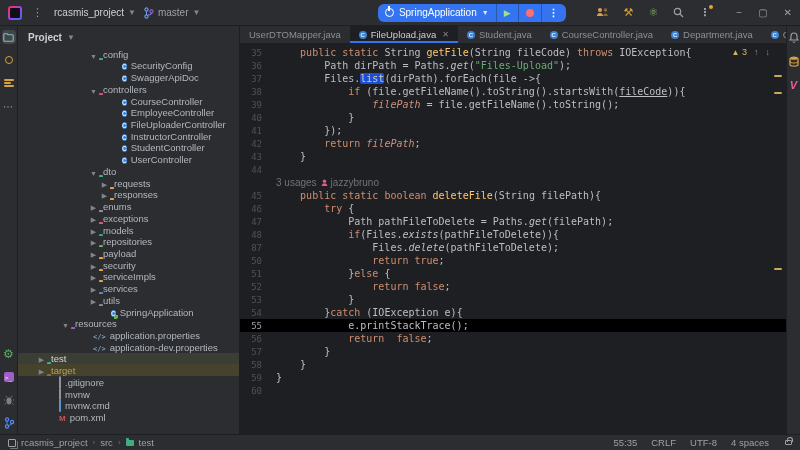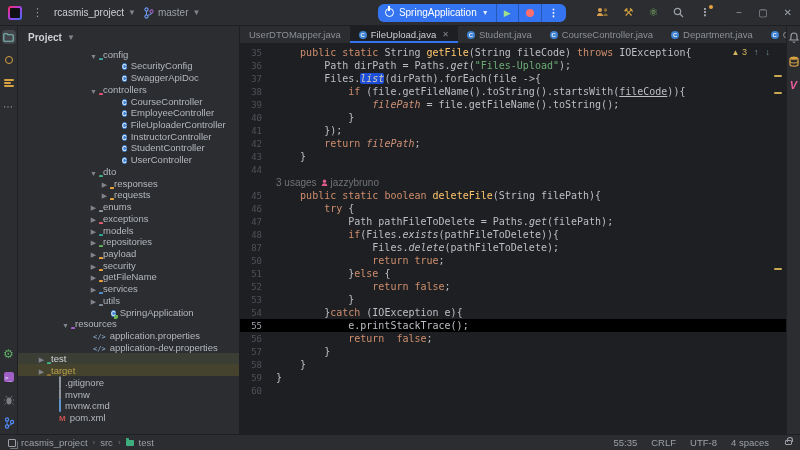--- a/index.html
+++ b/index.html
@@ -94,21 +94,21 @@
   .ln{width:26px;text-align:right;font-family:"DejaVu Sans Mono",monospace;font-size:9px;
     color:#4e5157;flex:none;padding-right:4px}
   .crow.cur .ln{color:#a1a3ab}
   .cl{white-space:pre;font-family:"DejaVu Sans Mono",monospace;font-size:10px;margin-left:10px}
   .sg-k{color:#cf8e6d}
   .sg-t{color:#bcbec4}
   .sg-m{color:#ffc66d}
   .sg-s{color:#6aab73}
   .sg-f{color:#ce9178;font-style:italic}
   .sg-i{color:#bcbec4;font-style:italic}
-  .sg-hl{color:#d3cdb4;background:#1d4ed8;font-style:italic;border-radius:2px}
+  .sg-hl{color:#d3cdb4;background:#1d4ed8;border-radius:2px}
   .sg-u{color:#bcbec4;text-decoration:underline}
   .ann{display:flex;align-items:center;gap:4px;font-size:10px;color:#6f7377;margin-left:10px;
     font-family:"Liberation Sans",sans-serif}
   .ann .who{display:flex;align-items:center;gap:3px}
   .inspect{position:absolute;top:3px;right:16px;display:flex;align-items:center;gap:7px;
     font-size:9px;color:#d5b55c}
   .inspect .tri{font-size:8px}
   .inspect .nav{color:#76949b;font-size:9px}
   .smark{position:absolute;right:4px;width:8px;height:2px;background:#c8a950;border-radius:1px}
 
@@ -291,26 +291,26 @@
             <span class="lbl">UserController</span>
           </div>
           <div class="trow" style="padding-left: 70px;">
             <span class="arr">▼</span>
             <span class="ticon"><span class="fold" style="background: rgb(63, 174, 126);"></span></span>
             <span class="lbl">dto</span>
           </div>
           <div class="trow" style="padding-left: 81px;">
             <span class="arr">▶</span>
             <span class="ticon"><span class="fold" style="background: rgb(232, 163, 61);"></span></span>
+            <span class="lbl">requests</span>
+          </div>
+          <div class="trow" style="padding-left: 81px;">
+            <span class="arr">▶</span>
+            <span class="ticon"><span class="fold" style="background: rgb(232, 163, 61);"></span></span>
             <span class="lbl">responses</span>
-          </div>
-          <div class="trow" style="padding-left: 81px;">
-            <span class="arr">▶</span>
-            <span class="ticon"><span class="fold" style="background: rgb(232, 163, 61);"></span></span>
-            <span class="lbl">requests</span>
           </div>
           <div class="trow" style="padding-left: 70px;">
             <span class="arr">▶</span>
             <span class="ticon"><span class="fold" style="background: rgb(138, 151, 160);"></span></span>
             <span class="lbl">enums</span>
           </div>
           <div class="trow" style="padding-left: 70px;">
             <span class="arr">▶</span>
             <span class="ticon"><span class="fold" style="background: rgb(224, 92, 110);"></span></span>
             <span class="lbl">exceptions</span>
@@ -331,21 +331,21 @@
             <span class="lbl">payload</span>
           </div>
           <div class="trow" style="padding-left: 70px;">
             <span class="arr">▶</span>
             <span class="ticon"><span class="fold" style="background: rgb(232, 163, 61);"></span></span>
             <span class="lbl">security</span>
           </div>
           <div class="trow" style="padding-left: 70px;">
             <span class="arr">▶</span>
             <span class="ticon"><span class="fold" style="background: rgb(232, 163, 61);"></span></span>
-            <span class="lbl">getFileName</span>
+            <span class="lbl">serviceImpls</span>
           </div>
           <div class="trow" style="padding-left: 70px;">
             <span class="arr">▶</span>
             <span class="ticon"><span class="fold" style="background: rgb(78, 143, 208);"></span></span>
             <span class="lbl">services</span>
           </div>
           <div class="trow" style="padding-left: 70px;">
             <span class="arr">▶</span>
             <span class="ticon"><span class="fold" style="background: rgb(126, 139, 153);"></span></span>
             <span class="lbl">utils</span>

